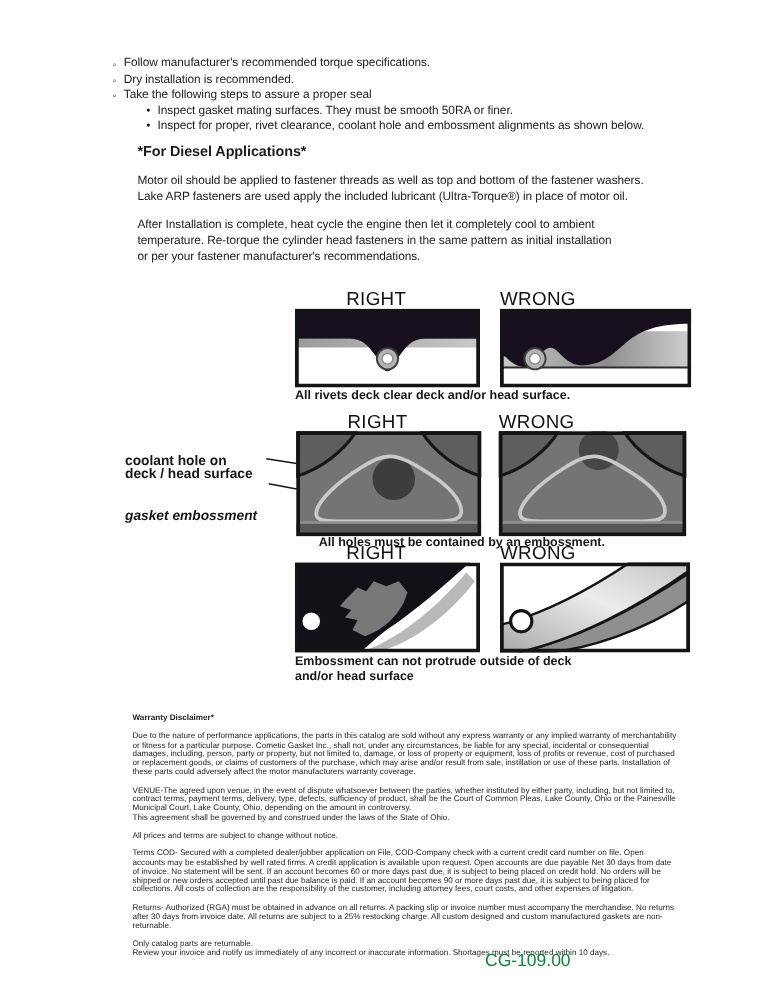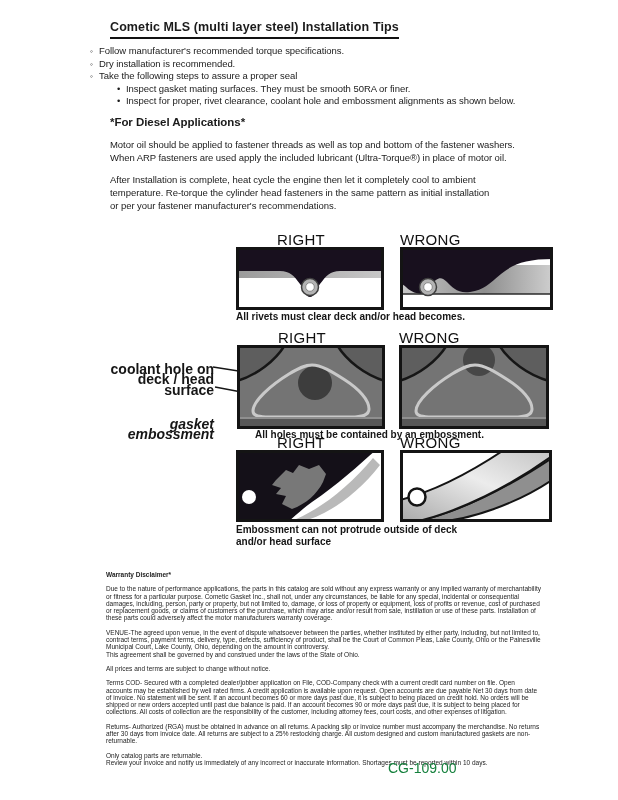--- a/index.html
+++ b/index.html
@@ -21,38 +21,37 @@
   .diesel { position:absolute; left:110px; top:116px; width:490px; font-size:9.5px; line-height:13px; letter-spacing:-0.05px; }
   .diesel-heading { font-size:11.5px; font-weight:bold; margin:0 0 9px 0; }
   .diesel p { margin:0 0 9px 0; white-space:pre-line; }
 
   .rw-label { position:absolute; font-size:15px; color:#111; text-align:center; letter-spacing:0.3px; }
   .caption { position:absolute; font-size:10px; font-weight:bold; line-height:11.5px; white-space:pre-line; color:#161616; }
   .panel { position:absolute; line-height:0; }
 
   .annotations {
     position:absolute; left:100px; top:353px; width:114px;
-    text-align:right; font-size:14px; font-weight:bold; line-height:10.5px;
+    text-align:left; font-size:11px; font-weight:bold; line-height:10.5px;
     white-space:pre-line; color:#161616;
   }
   .annotations .anno2 { margin-top:13px;font-style:italic; }
   .leader-overlay { position:absolute; left:100px; top:350px; }
 
   .disclaimer { position:absolute; left:106px; top:571px; width:436px; font-size:6.5px; line-height:7.3px; color:#232323; }
   .disclaimer .dh { font-weight:bold; margin:0 0 7px 0; }
   .disclaimer p { margin:0 0 7px 0; white-space:pre-line; }
 
   .footer-code { position:absolute; left:388px; top:760px; font-size:14px; color:#15803d; }
 </style>
 </head>
 <body>
 
 <div class="page">
 
-  <div class="title">Cometic MLS (multi layer steel) Installation Tips</div>
 
   <div class="tips">
     <div class="tip-row">
       <span class="marker">◦</span>
       <span>Follow manufacturer's recommended torque specifications.</span>
     </div>
     <div class="tip-row">
       <span class="marker">◦</span>
       <span>Dry installation is recommended.</span>
     </div>
@@ -66,21 +65,21 @@
     </div>
     <div class="tip-row sub">
       <span class="marker">•</span>
       <span>Inspect for proper, rivet clearance, coolant hole and embossment alignments as shown below.</span>
     </div>
   </div>
 
   <div class="diesel">
     <div class="diesel-heading">*For Diesel Applications*</div>
     <p>Motor oil should be applied to fastener threads as well as top and bottom of the fastener washers.
-When ARP fasteners are used apply the included lubricant (Ultra-Torque®) in place of motor oil.</p>
+Lake ARP fasteners are used apply the included lubricant (Ultra-Torque®) in place of motor oil.</p>
     <p>After Installation is complete, heat cycle the engine then let it completely cool to ambient
 temperature. Re-torque the cylinder head fasteners in the same pattern as initial installation
 or per your fastener manufacturer's recommendations.</p>
   </div>
 
   <div class="rw-label" style="left:236px; top:231px; width:130px;">RIGHT</div>
   <div class="rw-label" style="left:400px; top:231px; width:55px;">WRONG</div>
 
   <div class="panel" style="left:236px; top:247px;">
     <svg width="148" height="63" viewBox="0 0 148 63">
@@ -112,21 +111,21 @@
       <rect x="0" y="18" width="153" height="29" fill="url(#g2)"></rect>
       <path d="M0,0 H153 V12 C126,12 113,17 101,27 C89,37 84,43 70,45 C58,47 52,40 47,35 C43,31 40,30 36,33 C31,36 30,43 24,46 C18,48.5 10,44 6,40 C4,38 2,37 0,37 Z" fill="#18101e"></path>
       <rect x="0" y="47" width="153" height="14" fill="#ffffff"></rect>
       <line x1="0" y1="47" x2="153" y2="47" stroke="#2a2a2a" stroke-width="1.5"></line>
       <circle cx="28" cy="40" r="8.5" fill="#b3b3b3" stroke="#3f3f3f" stroke-width="1.5"></circle>
       <circle cx="28" cy="40" r="4.3" fill="#ffffff" stroke="#8a8a8a" stroke-width="1"></circle>
       <rect x="1.5" y="1.5" width="150" height="60" fill="none" stroke="#141414" stroke-width="3"></rect>
     </svg>
   </div>
 
-  <div class="caption" style="left:236px; top:311px;">All rivets must clear deck and/or head becomes.</div>
+  <div class="caption" style="left:236px; top:311px;">All rivets deck clear deck and/or head surface.</div>
 
   <div class="rw-label" style="left:237px; top:329px; width:130px;">RIGHT</div>
   <div class="rw-label" style="left:399px; top:329px; width:55px;">WRONG</div>
 
   <div class="annotations">
     <div>coolant hole on
 deck / head surface</div>
     <div class="anno2">gasket embossment</div>
   </div>
 

